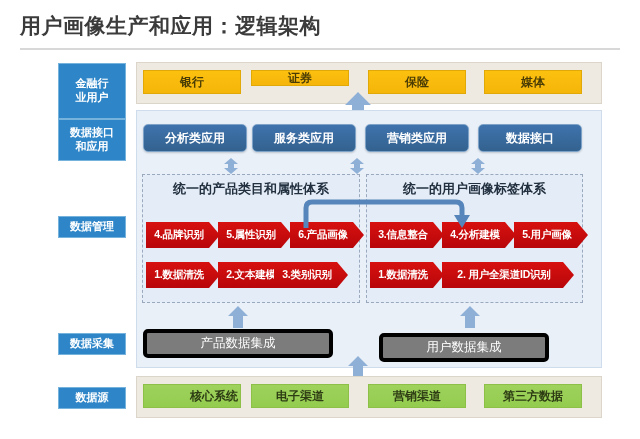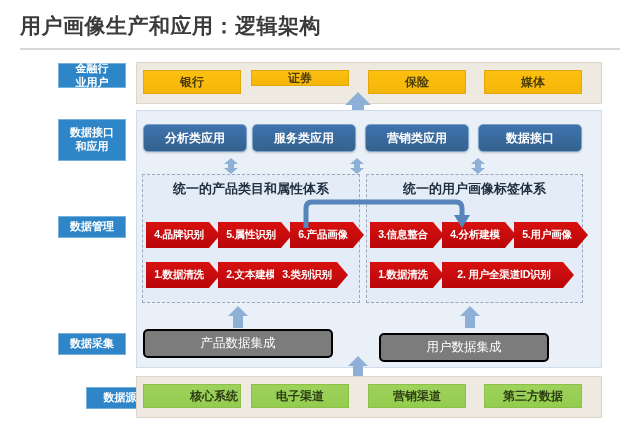--- a/index.html
+++ b/index.html
@@ -86,21 +86,21 @@
   .chip-blue {
     background: linear-gradient(180deg,#3f73ad 0%, #33628f 100%);
     color: #ffffff;
     border: 1px solid #7da3c8;
     border-radius: 5px;
     box-shadow: 0 1px 2px rgba(0,0,0,0.18);
   }
   .chip-gray {
     background: #7c7c7c;
     color: #ffffff;
-    border: 2px solid #000000;
+    border: 4px solid #000000;
     border-radius: 5px;
     font-size: 12.5px;
     font-weight: normal;
   }
   .chip-green {
     background: linear-gradient(180deg,#9ed25c 0%, #93cc4f 100%);
     color: #2e3d14;
     border: 1px solid #8cc047;
   }
 
@@ -145,35 +145,35 @@
 
   .connector { position: absolute; }
   .connector svg { display: block; }
 </style>
 </head>
 <body>
 
 <div id="page-title">用户画像生产和应用：逻辑架构</div>
 <div class="title-rule"></div>
 
-<div class="side-label" style="top:63px;height:25px;align-items:center;">
+<div class="side-label" style="top:63px;height:56px;align-items:center;">
   <span style="white-space:pre-line;">金融行
 业用户</span>
 </div>
 <div class="side-label" style="top:119px;height:42px;">
   <span style="white-space:pre-line;">数据接口
 和应用</span>
 </div>
 <div class="side-label" style="top:216px;height:22px;">
   <span>数据管理</span>
 </div>
 <div class="side-label" style="top:333px;height:22px;">
   <span>数据采集</span>
 </div>
-<div class="side-label" style="top:387px;height:22px;margin-left:28px;">
+<div class="side-label" style="top:387px;height:22px;">
   <span>数据源</span>
 </div>
 
 <div class="band-beige" style="left:136px;top:62px;width:466px;height:42px;"></div>
 <div class="chip chip-orange" style="left:143px;top:70px;width:98px;height:24px;">
   <span>银行</span>
 </div>
 <div class="chip chip-orange" style="left:251px;top:70px;width:98px;height:16px;">
   <span>证券</span>
 </div>

